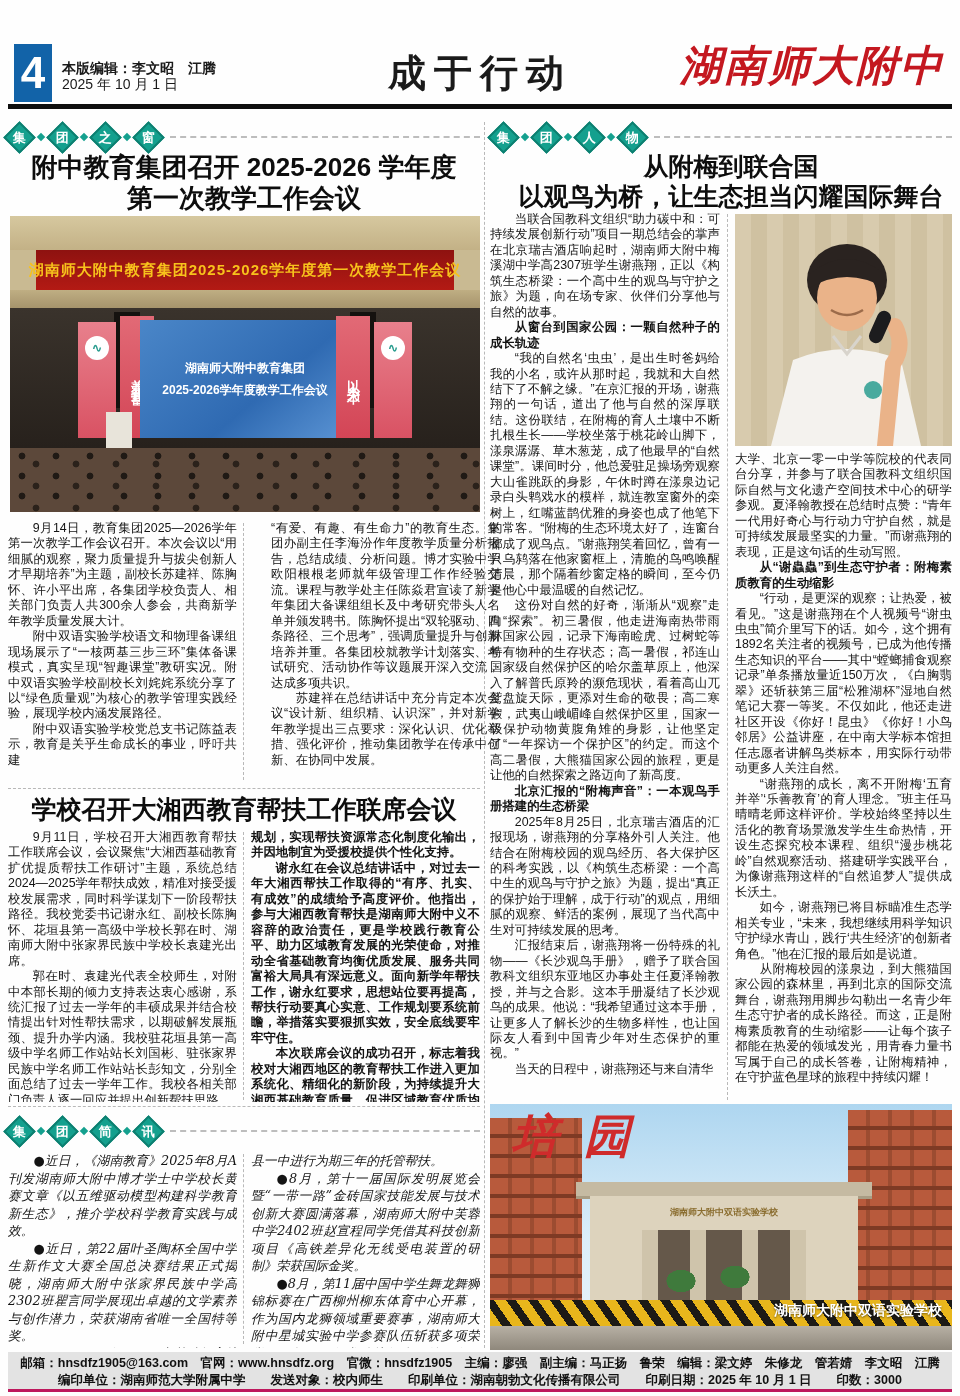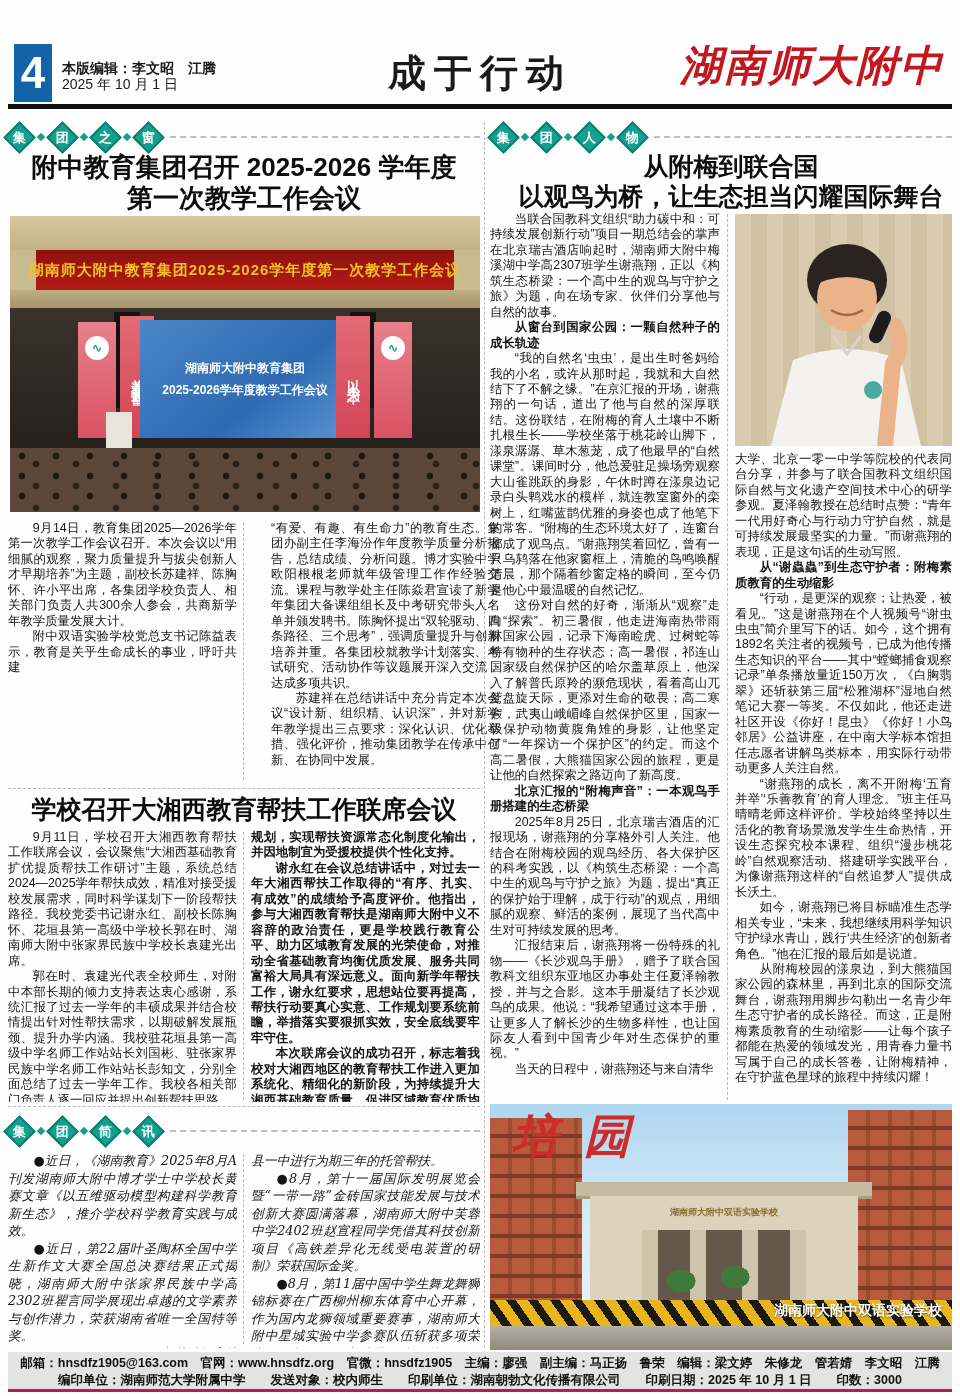--- a/index.html
+++ b/index.html
@@ -166,20 +166,21 @@
     </div>
     <div class="p1-emb" style="right:68px;">
       <div class="emb-c">∿</div>
     </div>
     <div class="p1-lectern"></div>
     <div class="p1-crowd"></div>
   </div>
 
   <div class="colbox bt" style="left:8px; top:521px; width:229px; height:263px;">
     <p>9月14日，教育集团2025—2026学年第一次教学工作会议召开。本次会议以“用细腻的观察，聚力质量提升与拔尖创新人才早期培养”为主题，副校长苏建祥、陈胸怀、许小平出席，各集团学校负责人、相关部门负责人共300余人参会，共商新学年教学质量发展大计。</p>
+    <p>附中双语实验学校语文和物理备课组现场展示了“一核两基三步三环”集体备课模式，真实呈现“智趣课堂”教研实况。附中双语实验学校副校长刘姹姹系统分享了以“绿色质量观”为核心的教学管理实践经验，展现学校内涵发展路径。</p>
     <p>附中双语实验学校党总支书记陈益表示，教育是关乎生命成长的事业，呼吁共建</p>
   </div>
   <div class="vdash" style="left:243px; top:523px; height:257px;"></div>
   <div class="colbox bt" style="left:251px; top:521px; width:229px; height:263px;margin-left:20px;">
     <p class="cont">“有爱、有趣、有生命力”的教育生态。集团办副主任李海汾作年度教学质量分析报告，总结成绩、分析问题。博才实验中学欧阳根根老师就年级管理工作作经验交流。课程与教学处主任陈焱君宣读了新学年集团大备课组组长及中考研究带头人名单并颁发聘书。陈胸怀提出“双轮驱动、四条路径、三个思考”，强调质量提升与创新培养并重。各集团校就教学计划落实、考试研究、活动协作等议题展开深入交流，达成多项共识。</p>
     <p>苏建祥在总结讲话中充分肯定本次会议“设计新、组织精、认识深”，并对新学年教学提出三点要求：深化认识、优化举措、强化评价，推动集团教学在传承中创新、在协同中发展。</p>
   </div>
 
   <div class="hdash" style="left:8px; top:788px; width:472px;"></div>
 

